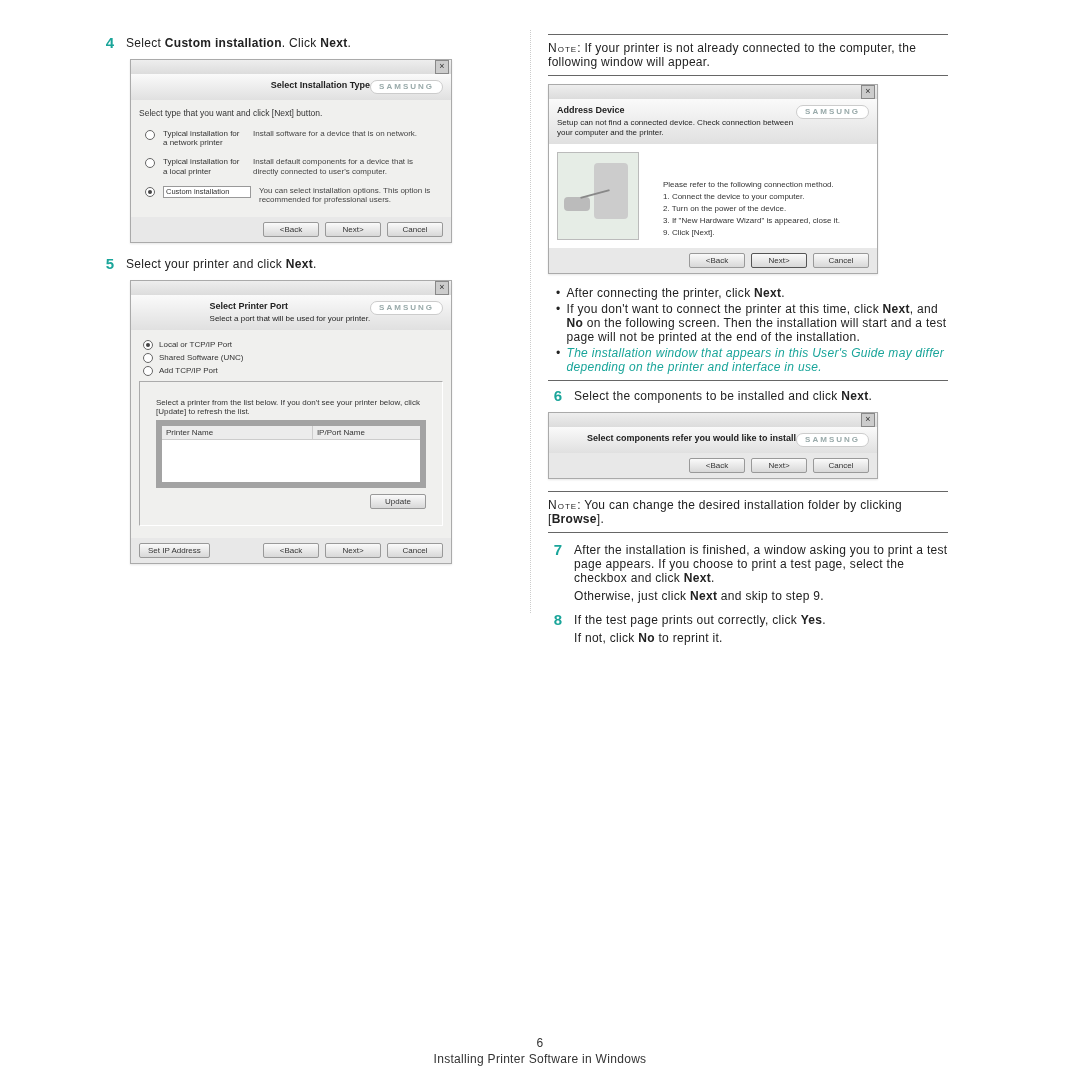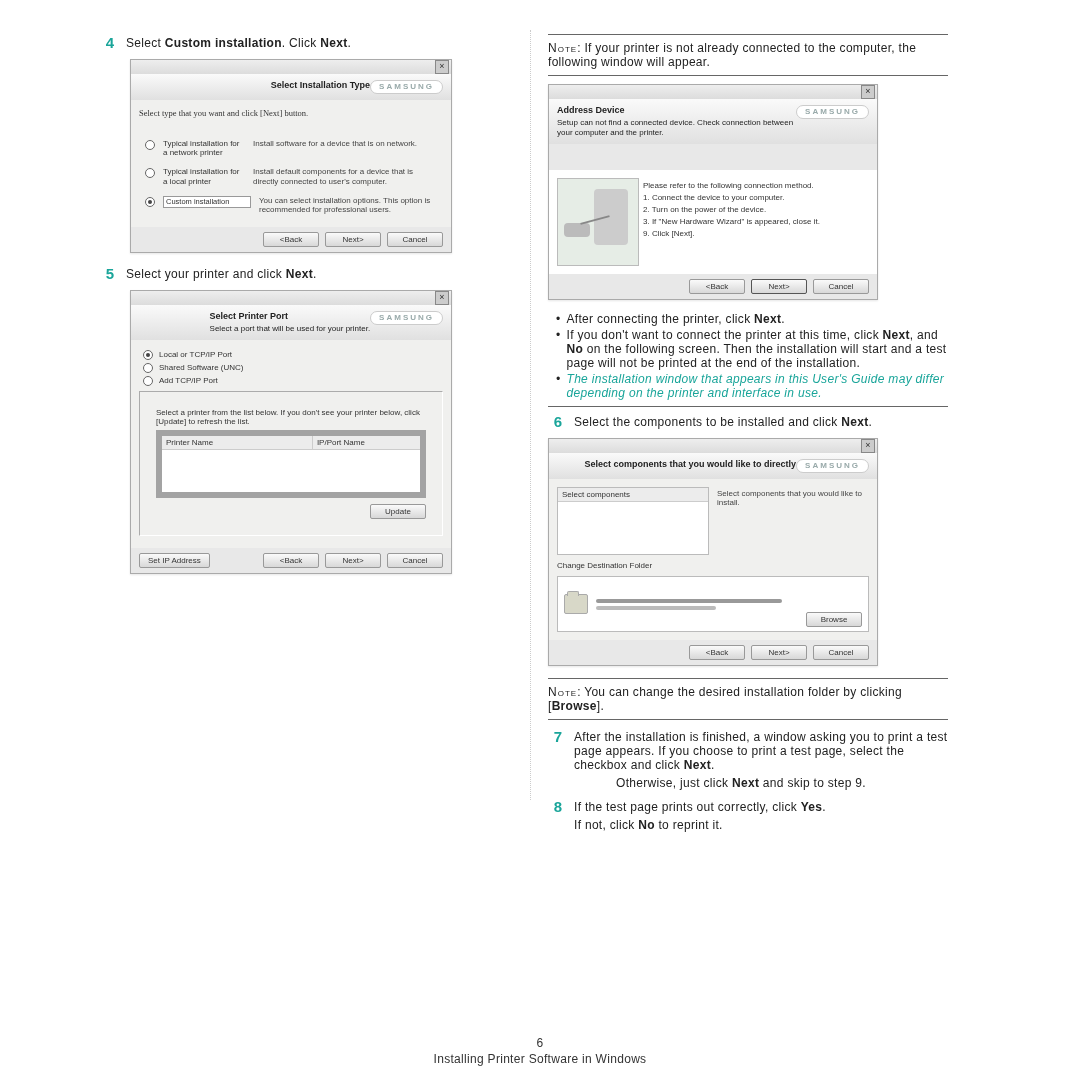--- a/index.html
+++ b/index.html
@@ -176,25 +176,24 @@
   .list-header {
     display: flex;
     background: #ececec;
     font-size: 8px;
     border-bottom: 1px solid #ccc;
   }
   .lh-cell { padding: 2px 4px; border-right: 1px solid #ccc; }
   .update-row { display: flex; justify-content: flex-end; padding: 2px 0 0 0; }
   .conn-body {
     display: flex;
-    gap: 4px;
-    align-items: flex-start;
+    gap: 24px;
+    align-items: flex-end;
     padding: 8px;
     background: #fff;
-    margin-top: 26px;
   }
   .illus {
     width: 80px; height: 86px; background: #e6ede6; border: 1px solid #bbb;
     position: relative;
   }
   .blob {
     position: absolute; border-radius: 50%; background: #cfcfcc;
   }
   .conn-steps { font-size: 8px; color: #333; }
   .conn-steps div { margin: 3px 0; }
@@ -260,21 +259,21 @@
       <div class="titlebar">
         <div class="close-x">×</div>
       </div>
       <div class="dlg-header">
         <div class="dlg-header-left">
           <div class="dlg-header-title">Select Installation Type</div>
         </div>
         <div class="brand">SAMSUNG</div>
       </div>
       <div class="dlg-body">
-        <div style="margin-bottom:16px;font-family:Liberation Serif, serif;">Select type that you want and click [Next] button.</div>
+        <div style="margin-bottom:6px;">Select type that you want and click [Next] button.</div>
         <div class="option-row">
           <div class="radio"></div>
           <div class="opt-label">Typical installation for a network printer</div>
           <div class="opt-desc">Install software for a device that is on network.</div>
         </div>
         <div class="option-row">
           <div class="radio"></div>
           <div class="opt-label">Typical installation for a local printer</div>
           <div class="opt-desc">Install default components for a device that is directly connected to user's computer.</div>
         </div>
@@ -404,57 +403,40 @@
         Select the components to be installed and click <b>Next</b>.
       </div>
     </div>
 
     <div class="dialog" style="width:328px;">
       <div class="titlebar">
         <div class="close-x">×</div>
       </div>
       <div class="dlg-header">
         <div class="dlg-header-left">
-          <div class="dlg-header-title">Select components that you would like to directly</div>
+          <div class="dlg-header-title">Select components refer you would like to install</div>
         </div>
         <div class="brand">SAMSUNG</div>
-      </div>
-      <div class="dlg-body">
-        <div class="comp-area">
-          <div class="comp-list">
-            <div class="chdr">Select components</div>
-          </div>
-          <div class="comp-desc">Select components that you would like to install.</div>
-        </div>
-        <div style="font-size:8px; margin-top:6px;">Change Destination Folder</div>
-        <div class="dest-box">
-          <div class="folder-ic"></div>
-          <div class="dest-lines">
-            <div class="dest-line1"></div>
-            <div class="dest-line2"></div>
-          </div>
-          <div class="btn" style="position:absolute;right:6px;bottom:4px;">Browse</div>
-        </div>
       </div>
       <div class="dlg-btnbar">
         <div class="btn">&lt;Back</div>
         <div class="btn">Next&gt;</div>
         <div class="btn">Cancel</div>
       </div>
     </div>
 
     <div class="note-block">
       <span class="nlabel">Note</span><span>: You can change the desired installation folder by clicking [<b>Browse</b>].</span>
     </div>
 
     <div class="step-line">
       <div class="step-num">7</div>
       <div class="step-text">
         After the installation is finished, a window asking you to print a test page appears. If you choose to print a test page, select the checkbox and click <b>Next</b>.
-        <div style="margin-top:4px;margin-left:42px;">Otherwise, just click <b>Next</b> and skip to step 9.</div>
+        <div style="margin-top:4px;">Otherwise, just click <b>Next</b> and skip to step 9.</div>
       </div>
     </div>
 
     <div class="step-line">
       <div class="step-num">8</div>
       <div class="step-text">
         If the test page prints out correctly, click <b>Yes</b>.
         <div style="margin-top:4px;">If not, click <b>No</b> to reprint it.</div>
       </div>
     </div>

